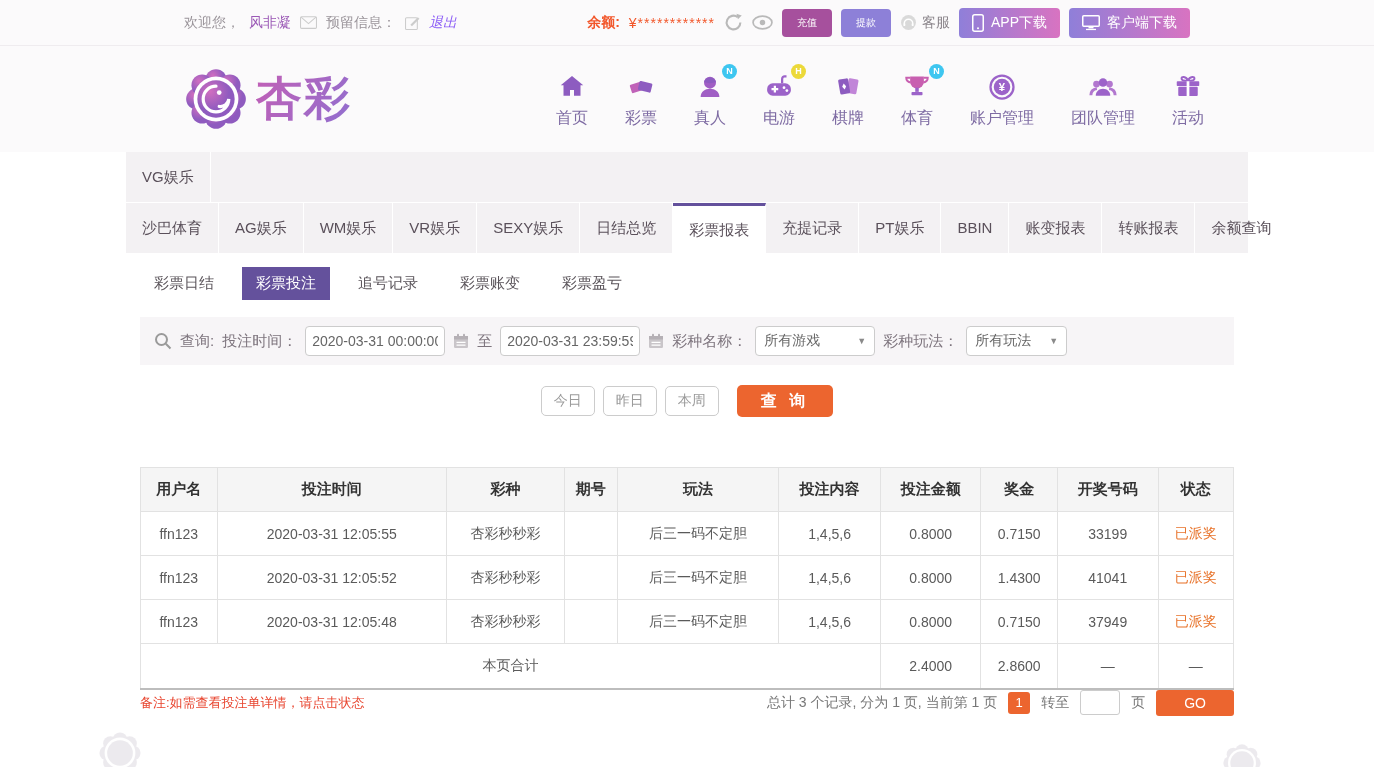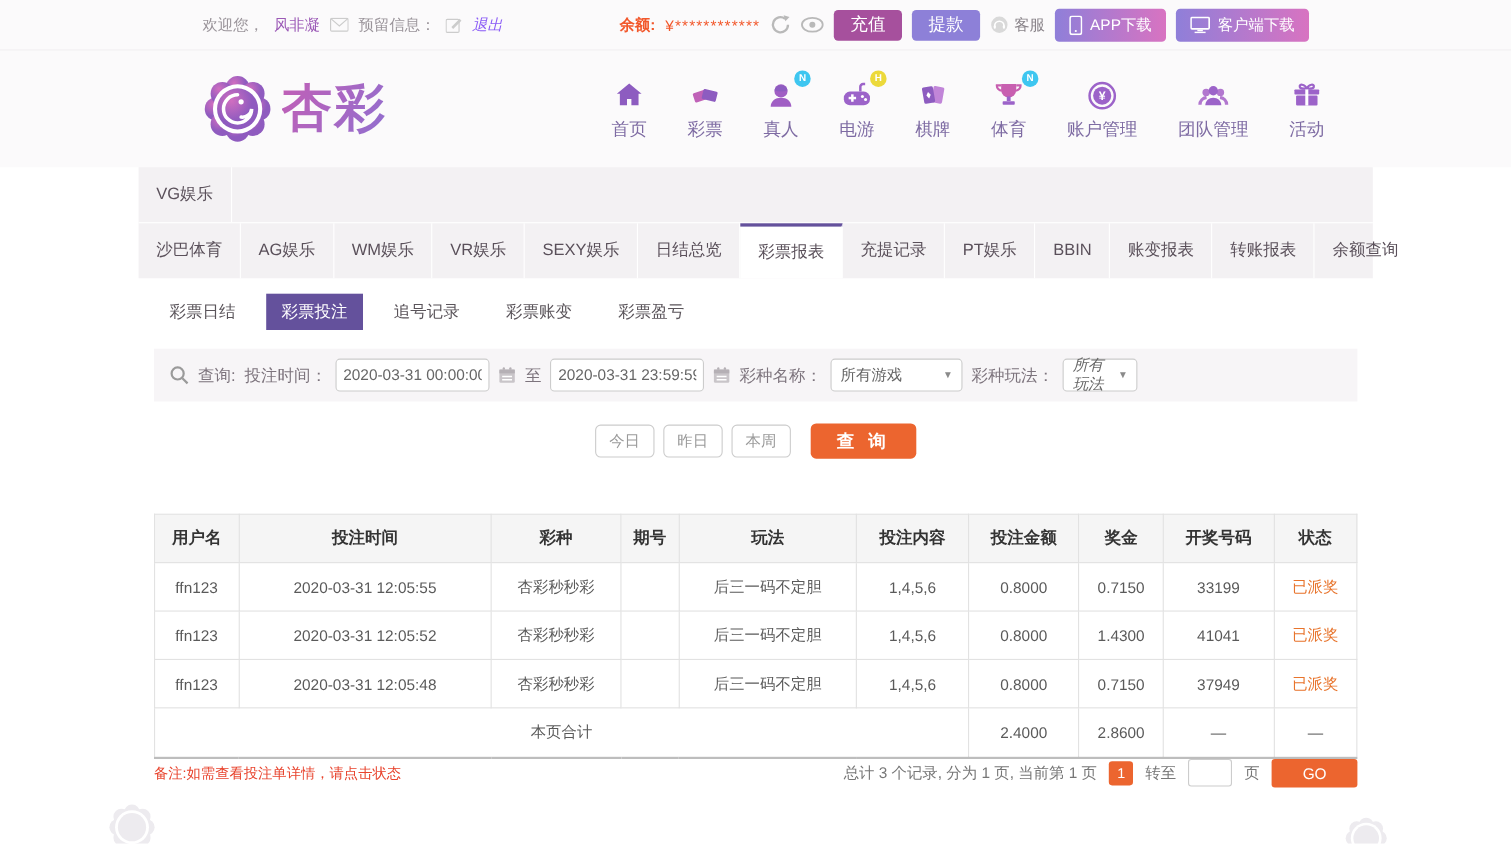--- a/index.html
+++ b/index.html
@@ -9,21 +9,21 @@
 
   
   .topbar { background:#fbfafb; border-bottom:1px solid #efecef; height:46px; }
   .topbar-inner { width:1122px; margin:0 auto; padding:0 58px; height:100%; display:flex; align-items:center; justify-content:space-between; }
   .tb-left, .tb-right { display:flex; align-items:center; gap:9px; }
   .tb-text { color:#9a949a; font-size:14px; }
   .tb-user { color:#9b59b6; font-size:14px; text-decoration:none; cursor:pointer; }
   .tb-logout { color:#8b5cf6; font-size:14px; font-style:italic; cursor:pointer; }
   .balance-label { color:#f2572b; font-size:14px; font-weight:bold; }
   .balance-value { color:#f2572b; font-size:14px; letter-spacing:1px; }
-  .tb-btn { border:none; color:#fff; font-size:16px; padding:6px 15px; border-radius:4px; cursor:pointer; line-height:1; height:28px; }
+  .tb-btn { border:none; color:#fff; font-size:10px; padding:6px 15px; border-radius:4px; cursor:pointer; line-height:1; height:28px; }
   .btn-recharge { background:#a6509d; }
   .btn-withdraw { background:#8d80d8; }
   .tb-grad-btn { display:inline-flex; align-items:center; gap:7px; background:linear-gradient(90deg,#8f7fd9,#d873c1); border:none; color:#fff; font-size:14px; padding:0 13px; height:30px; border-radius:4px; cursor:pointer; }
   .service { display:inline-flex; align-items:center; gap:5px; color:#8a848a; font-size:14px; cursor:pointer; }
   .icon { display:inline-flex; align-items:center; }
 
   
   .header { background:#fbfafb; height:106px; }
   .header-inner { width:1122px; margin:0 auto; padding:0 44px 0 58px; height:100%; display:flex; align-items:center; justify-content:space-between; }
   .logo { display:flex; align-items:center; gap:8px; cursor:pointer; }
@@ -49,21 +49,21 @@
 
   .subtabs { display:flex; align-items:center; gap:14px; margin-top:14px; }
   .subtab { font-size:15px; color:#5a545a; padding:7px 14px; cursor:pointer; white-space:nowrap; }
   .subtab.active { background:#64519c; color:#fff; }
 
   .searchbar { margin-top:17px; background:#f7f5f7; height:48px; display:flex; align-items:center; gap:8px; padding:0 14px; }
   .s-label { color:#7d747d; font-size:15px; white-space:nowrap; }
   .s-input { width:140px; height:30px; border:1px solid #ccc; border-radius:4px; background:#fff; color:#666; font-size:14px; padding:0 6px; font-family:inherit; }
   .s-select { height:30px; border:1px solid #ccc; border-radius:4px; background:#fff; color:#666; font-size:14px; display:inline-flex; align-items:center; justify-content:space-between; padding:0 8px; cursor:pointer; }
   .sel-game { width:120px; }
-  .sel-play { width:68px;font-style:italic; }
+  .sel-play { width:101px; }
   .caret { color:#8a8a8a; font-size:9px; margin-left:6px; }
 
   .btnrow { margin-top:20px; display:flex; justify-content:center; align-items:center; gap:8px; }
   .quick-btn { background:#fff; border:1px solid #ccc; border-radius:5px; color:#9a9a9a; font-size:14px; padding:0 12px; height:30px; cursor:pointer; }
   .query-btn { background:#ec652f; border:none; border-radius:5px; color:#fff; font-size:16px; font-weight:bold; padding:0 24px; height:32px; margin-left:10px; letter-spacing:4px; cursor:pointer; }
 
   table.report { width:100%; border-collapse:collapse; margin-top:50px; font-size:14px; }
   table.report th, table.report td { border:1px solid #e2e2e2; text-align:center; height:44px; }
   table.report th { background:#f5f5f5; color:#333; font-weight:bold; font-size:15px; }
   table.report td { color:#5a5a5a; background:#fff; }

